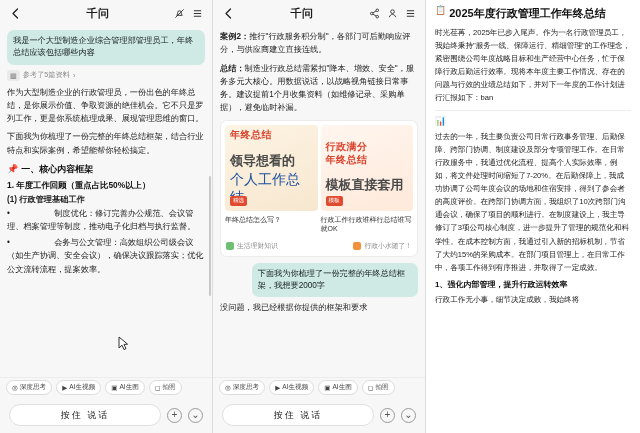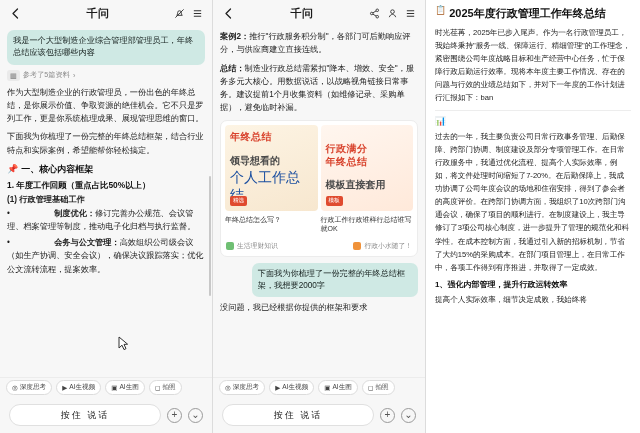--- a/index.html
+++ b/index.html
@@ -113,21 +113,21 @@
     color: #222;
     margin: 3px 0 2px;
   }
   .bullet {
     font-size: 8.2px;
     line-height: 1.6;
     color: #1d1d1d;
     margin-bottom: 3px;
     word-break: break-all;
   }
-  .bullet b { font-weight: 700; padding-left: 42px; }
+  .bullet b { font-weight: 400; padding-left: 42px; }
 
   
   .scrollbar {
     position: absolute;
     right: 1px;
     width: 2px;
     border-radius: 2px;
     background: #c8c8c8;
   }
 
@@ -161,21 +161,21 @@
     flex-direction: column;
     justify-content: center;
     padding: 6px 5px;
   }
   .thumb.a { background: linear-gradient(160deg,#fdf4e4 0%,#f7e7cf 100%); }
   .thumb.b { background: linear-gradient(160deg,#fff6ef 0%,#ffe9da 100%); }
   .t-line1 {
     font-size: 10px; font-weight: 800; color: #d9452f; letter-spacing: .5px;
     line-height: 1.25;
   }
-  .t-line2 { font-size: 10px; font-weight: 700; color: #4a4a4a; line-height: 1.4; margin-top: 10px;}
+  .t-line2 { font-size: 13px; font-weight: 700; color: #4a4a4a; line-height: 1.4; margin-top: 10px;}
   .t-line3 { font-size: 14px; font-weight: 400; color: #1b4fa0; line-height: 1.3; }
   .t-badge {
     position: absolute; left: 5px; bottom: 5px;
     background: #e04a2f; color: #fff; font-size: 5.6px;
     padding: 1px 3px; border-radius: 2px;
   }
   .card-caps { display: flex; gap: 3px; padding: 0 4px 4px; }
   .cap {
     flex: 1; font-size: 7px; color: #333; line-height: 1.35;
   }
@@ -494,17 +494,17 @@
 
       <div class="doc-hr"></div>
 
       <div class="doc-h2">
         <span class="emoji">📊</span>
       </div>
 
       <div class="doc-p">过去的一年，我主要负责公司日常行政事务管理、后勤保障、跨部门协调、制度建设及部分专项管理工作。在日常行政服务中，我通过优化流程、提高个人实际效率，例如，将文件处理时间缩短了7-20%。在后勤保障上，我成功协调了公司年度会议的场地和住宿安排，得到了参会者的高度评价。在跨部门协调方面，我组织了10次跨部门沟通会议，确保了项目的顺利进行。在制度建设上，我主导修订了3项公司核心制度，进一步提升了管理的规范化和科学性。在成本控制方面，我通过引入新的招标机制，节省了大约15%的采购成本。在部门项目管理上，在日常工作中，各项工作得到有序推进，并取得了一定成效。</div>
 
       <div class="doc-h3">1、强化内部管理，提升行政运转效率</div>
-      <div class="doc-p">提高个人实际效率，细节决定成败，我始终将</div>
+      <div class="doc-p">行政工作无小事，细节决定成败，我始终将</div>
     </div>
   </div>
 
 </div>
 
 </body></html>

